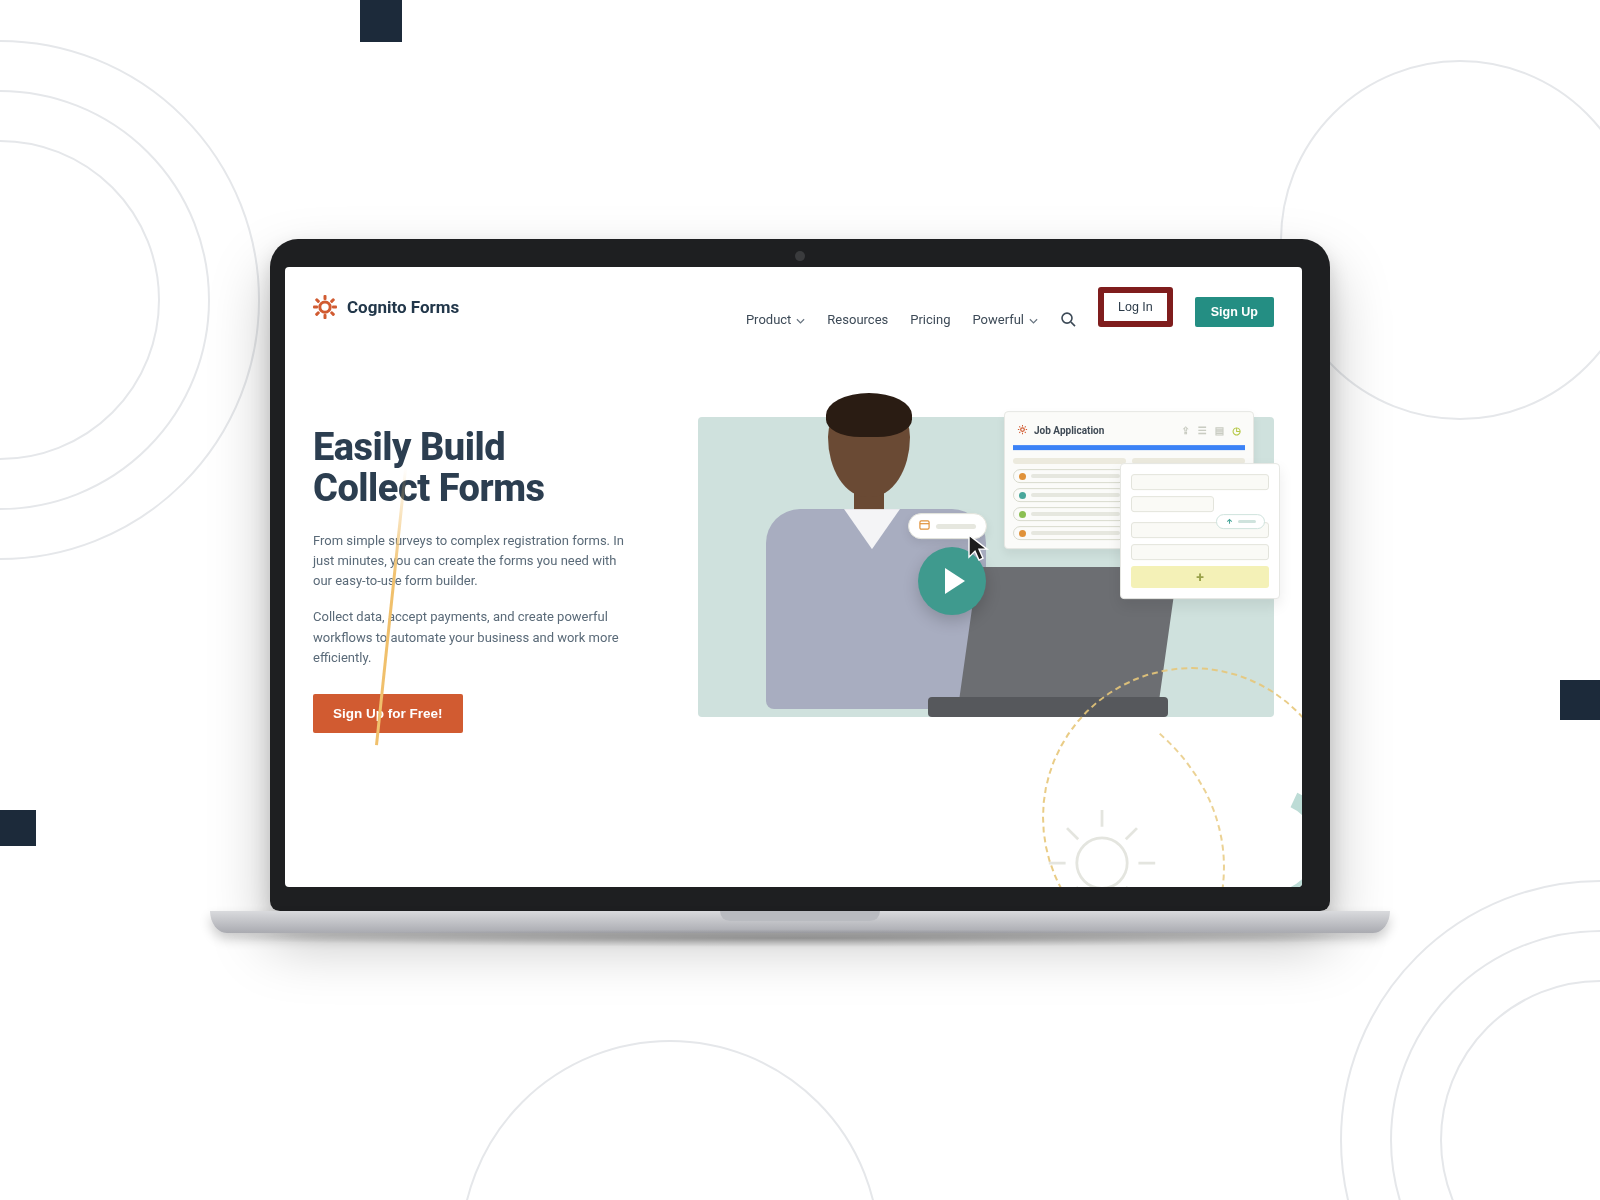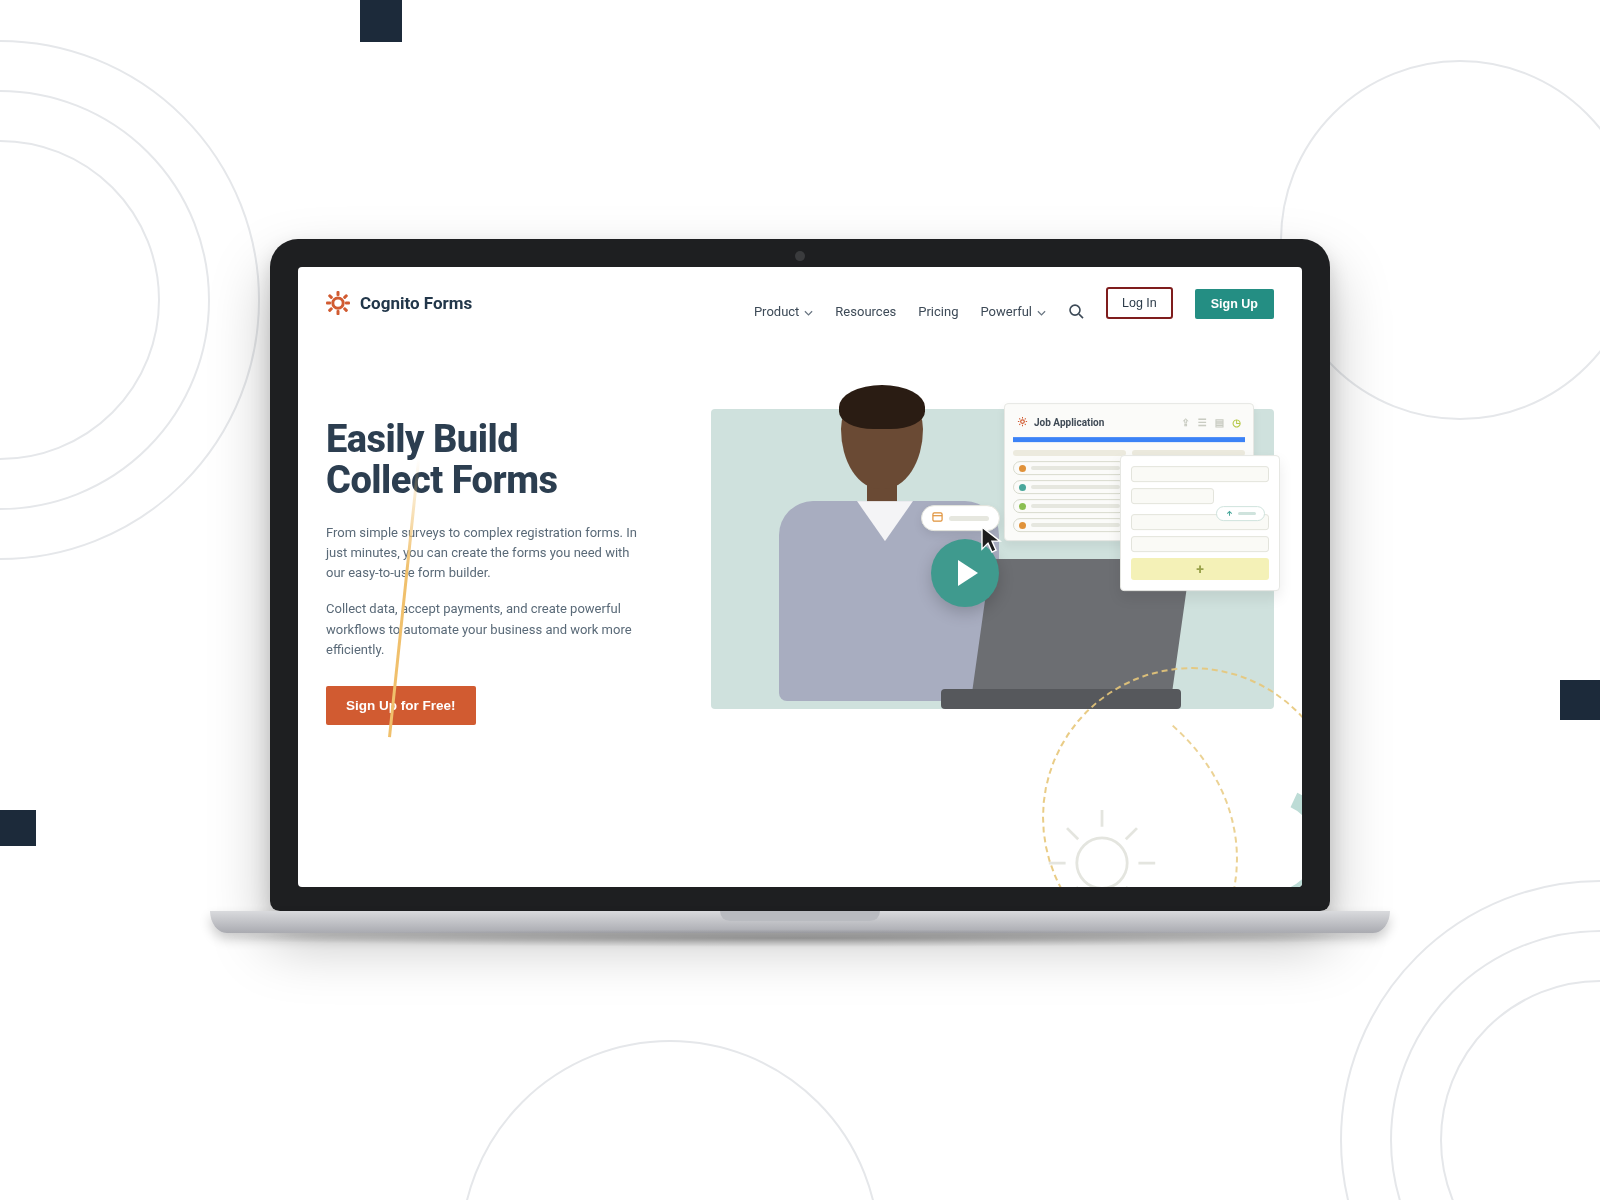--- a/index.html
+++ b/index.html
@@ -40,21 +40,21 @@
   .laptop {
     position: absolute;
     left: 50%;
     top: 50%;
     transform: translate(-50%, -52%);
     width: 1060px;
   }
   .laptop-screen-bezel {
     background: #1e1f21;
     border-radius: 28px 28px 10px 10px;
-    padding: 28px 28px 24px 28px;
+    padding: 28px 28px 24px 15px;
     box-shadow: 0 30px 60px rgba(0,0,0,0.25), 0 10px 20px rgba(0,0,0,0.15);
     position: relative;
   }
   .camera {
     position: absolute;
     top: 12px;
     left: 50%;
     transform: translateX(-50%);
     width: 10px; height: 10px;
     background: #3a3b3d;
@@ -129,21 +129,21 @@
   }
   .chev {
     display:inline-block;
   }
   .search-btn {
     width:16px; height:16px;
     cursor:pointer;
     color:#3d4a57;
   }
   .btn-outline {
-    border: 2px solid #7f1d1d;
+    border: 6px solid #7f1d1d;
     padding: 7px 14px;
     font-size: 12.5px;
     color: #2b3a48;
     border-radius: 3px;
     background:#fff;
     cursor:pointer;
   }
   .btn-primary {
     background: #248e83;
     color: #fff;

